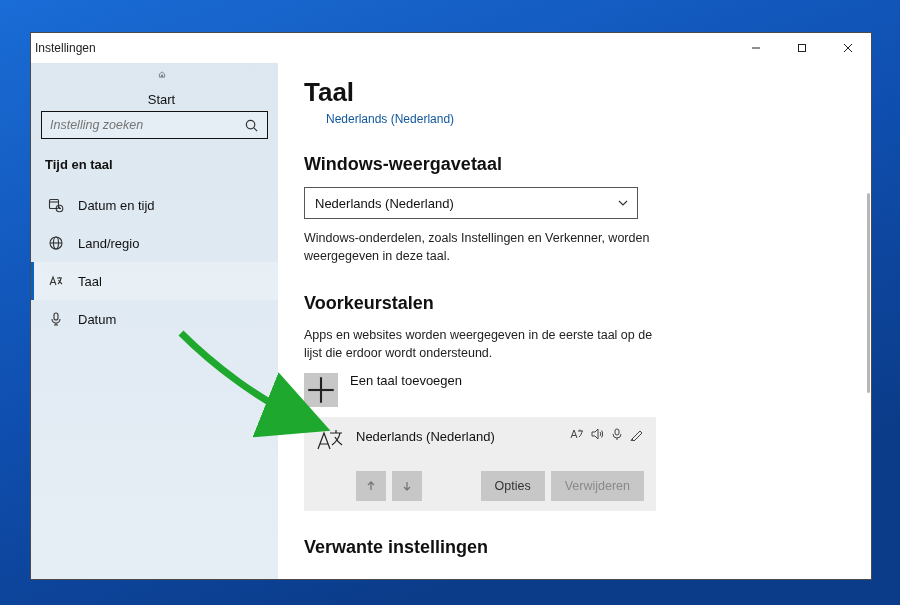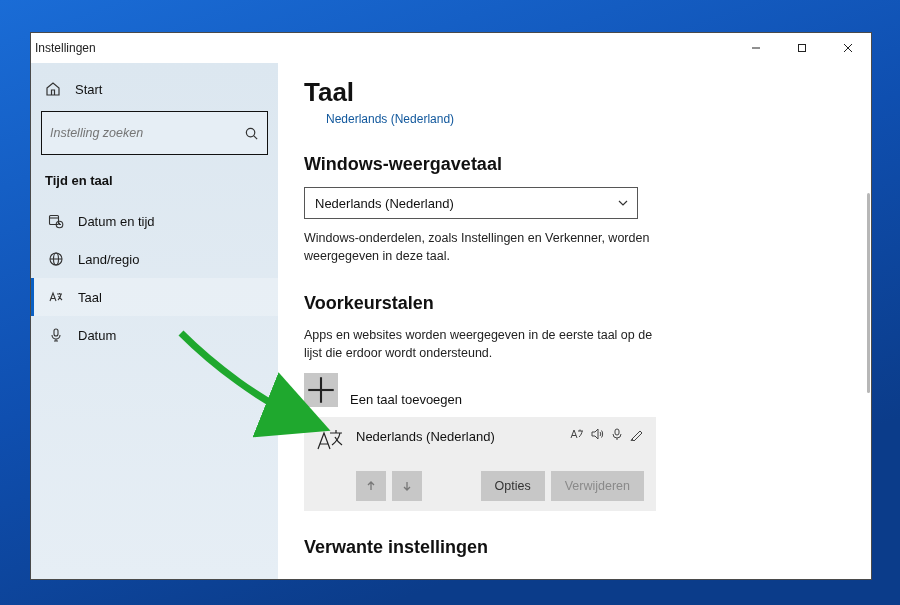--- a/index.html
+++ b/index.html
@@ -19,25 +19,25 @@
     padding: 0 0 0 4px; font-size: 12px; color: #222;
   }
   .win-controls { display: flex; }
   .win-btn { width: 46px; height: 30px; display: flex; align-items: center; justify-content: center; font-size: 12px; color: #222; }
   .win-btn svg { width: 10px; height: 10px; }
   .body { flex: 1; display: flex; overflow: hidden; position: relative; }
   .sidebar {
     width: 247px; background: linear-gradient(180deg, #dce7f0 0%, #e6eef5 100%);
     padding-top: 8px;
   }
-  .home-row { display: flex; align-items: center; height: 36px; padding-left: 14px; font-size: 13px; color: #111; gap: 14px; }
+  .home-row { display: flex; align-items: center; height: 36px; padding-left: 14px; font-size: 13px; color: #111; gap: 14px; flex-direction: column; }
   .home-row svg { width: 16px; height: 16px; }
   .search-wrap { padding: 4px 10px 12px 10px; }
   .search-box {
-    border: 1px solid #111; height: 44px; display: flex; align-items: center; padding: 0 8px 0 8px;
+    border: 1px solid #111; height: 28px; display: flex; align-items: center; padding: 0 8px 0 8px;
     background: #e6eef5;
   }
   .search-box input {
     flex: 1; border: none; background: transparent; font-size: 12.5px; color: #555; outline: none;
     font-style: italic;
   }
   .search-box svg { width: 15px; height: 15px; color: #333; }
   .sidebar-heading { font-weight: 600; font-size: 13px; padding: 6px 14px 14px 14px; color: #111; }
   .nav-item { display: flex; align-items: center; height: 38px; padding-left: 14px; gap: 14px; font-size: 13px; color: #111; border-left: 3px solid transparent; }
   .nav-item.selected { border-left: 3px solid #0a5fc2; background: rgba(255,255,255,0.25); }
@@ -45,21 +45,21 @@
   .content { flex: 1; padding: 14px 30px 0 26px; overflow: hidden; position: relative; }
   .page-title { font-size: 26px; font-weight: 600; color: #111; }
   .subtitle-link { font-size: 12px; color: #10579c; padding: 4px 0 0 22px; }
   .section-h { font-size: 18px; font-weight: 600; color: #111; margin-top: 28px; margin-bottom: 12px; }
   .dropdown {
     width: 334px; height: 32px; border: 1px solid #565656; display: flex; align-items: center;
     padding: 0 8px 0 10px; font-size: 13px; color: #111; justify-content: space-between;
   }
   .dropdown svg { width: 12px; height: 12px; }
   .desc { font-size: 12.5px; color: #222; margin-top: 10px; line-height: 1.45; max-width: 360px; }
-  .add-row { display: flex; align-items: flex-end; gap: 12px; margin-top: 10px; }
+  .add-row { display: flex; align-items: flex-start; gap: 12px; margin-top: 10px; }
   .add-btn { width: 34px; height: 34px; background: #c7c7c7; display: flex; align-items: center; justify-content: center; font-size: 20px; color: #222; }
   .add-label { font-size: 13px; color: #111; }
   .lang-card {
     margin-top: 10px; width: 352px; background: #eeeeee; padding: 10px 12px 10px 12px;
   }
   .lang-head { display: flex; align-items: flex-start; gap: 10px; }
   .lang-glyph { width: 30px; height: 26px; position: relative; }
   .lang-name { font-size: 13px; color: #111; flex: 1; padding-top: 2px; }
   .lang-icons { display: flex; gap: 6px; color: #444; }
   .lang-icons svg { width: 14px; height: 14px; }

